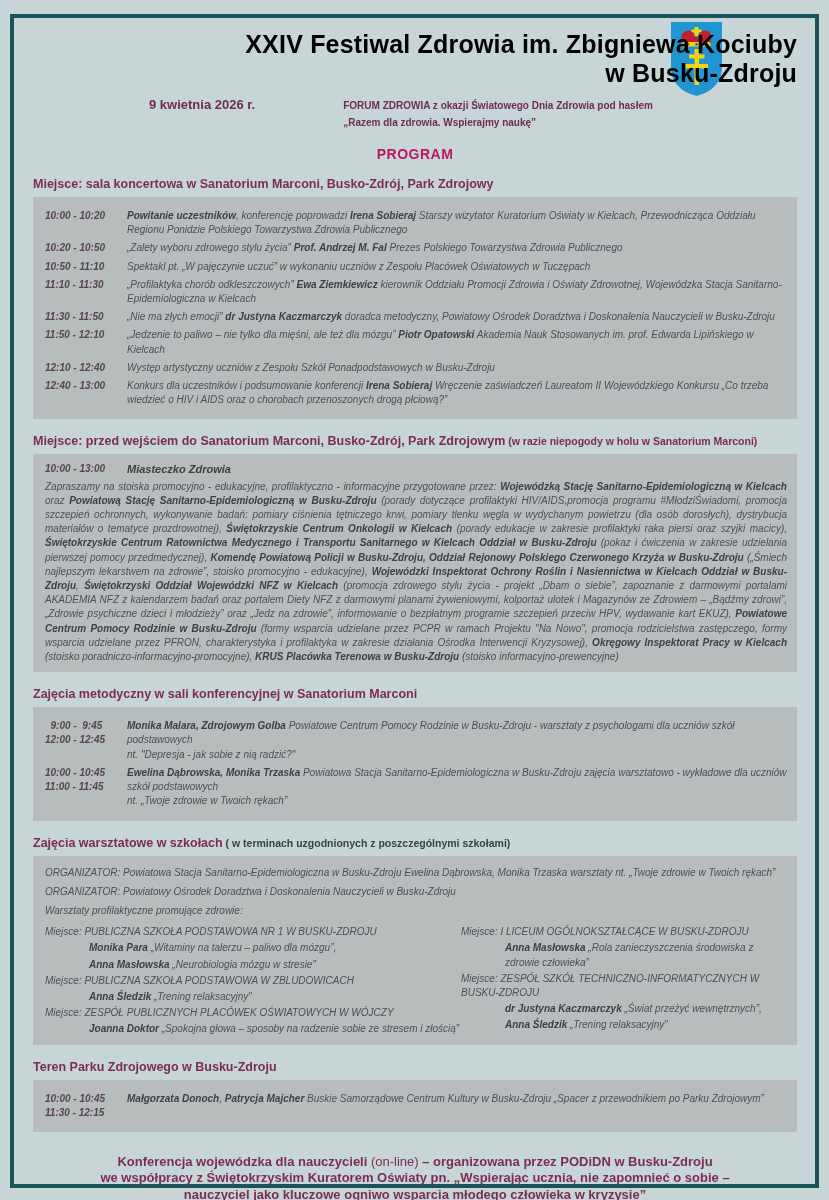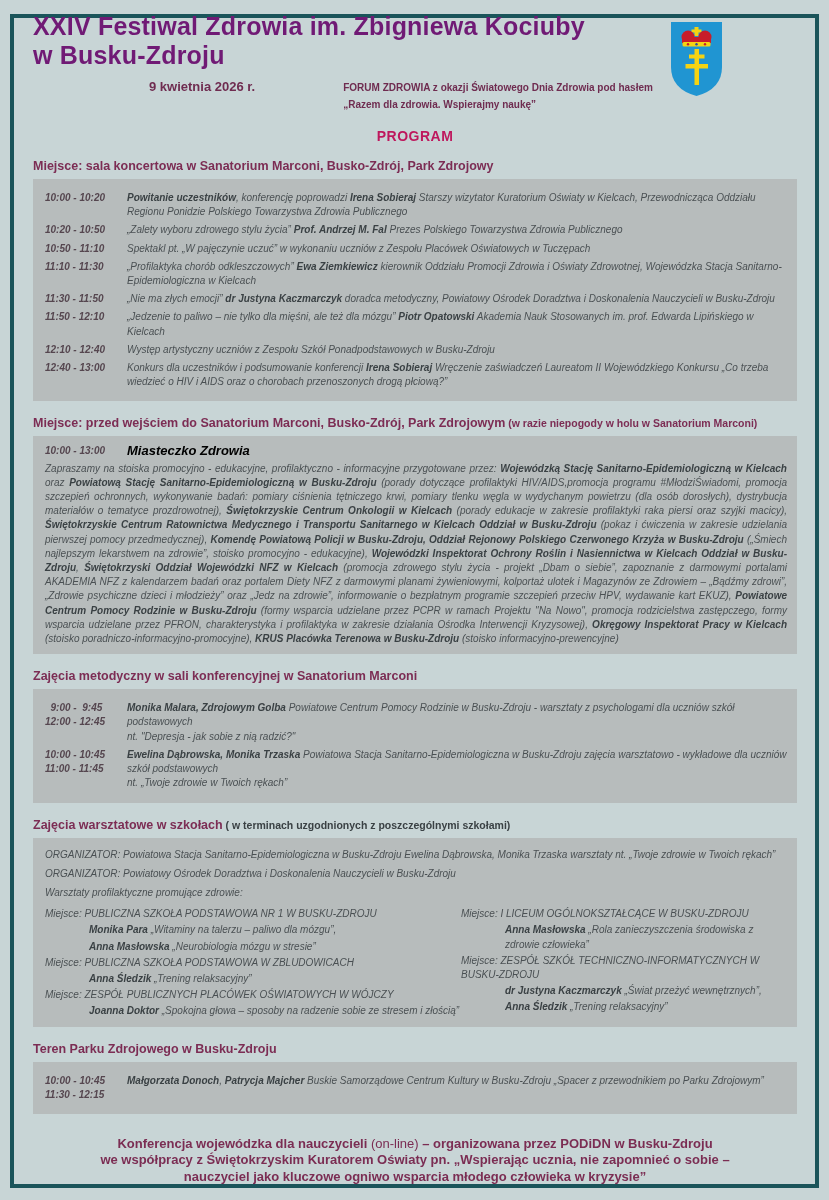--- a/index.html
+++ b/index.html
@@ -1,34 +1,34 @@
 <!DOCTYPE html>
 <html lang="pl"><head>
 <meta charset="utf-8">
 <style>
   html,body{margin:0;padding:0;}
   body{width:829px;height:1200px;background:#c8d5d6;font-family:"Liberation Sans",sans-serif;position:relative;overflow:hidden;}
   .frame{position:absolute;left:10px;top:14px;right:10px;bottom:12px;border:4px solid #1a545a;pointer-events:none;}
   .content{position:absolute;left:33px;top:12px;width:764px;}
-  .title{color:#701a75;font-weight:bold;font-size:25px;line-height:29px;text-align:left;letter-spacing:.2px;}
+  .title{color:#000000;font-weight:bold;font-size:25px;line-height:29px;text-align:right;margin-top:18px;letter-spacing:.2px;}
   .crest{position:absolute;left:669px;top:21px;width:55px;height:76px;}
   .subhead{display:flex;margin-top:9px;gap:32px;}
   .date{margin-left:116px;font-weight:bold;color:#6f2c50;font-size:13px;white-space:nowrap;}
   .forum{margin-left:56px;font-weight:bold;color:#6f2c50;font-size:10px;line-height:17px;}
   .program{text-align:center;font-weight:bold;font-size:14px;color:#be185d;margin-top:15px;letter-spacing:.5px;}
   .sec-h{color:#7c2d54;font-weight:bold;font-size:12.5px;margin:15px 0 6px 0;}
   .sec-h .note{font-size:10.5px;}
   .sec-h .note-dark{font-size:10.5px;color:#3a4144;}
   .block{background:#b7bcbc;padding:8px 10px 8px 12px;font-size:10px;color:#4a5053;line-height:14.2px;font-style:italic;}
   .block b{color:#3a4144;}
   .row{display:flex;margin:4px 0;}
   .time{flex:none;width:82px;font-weight:bold;color:#55464f;white-space:pre-wrap;line-height:14.2px;}
   .desc{flex:1;}
   .block-title{display:flex;margin-bottom:3px;}
-  .mz-title{font-weight:bold;font-size:13px;color:#000000;}
+  .mz-title{font-weight:bold;font-size:11px;color:#404040;}
   .just{text-align:justify;}
   .org-line{margin:2px 0 5px 0;}
   .cols{display:flex;margin-top:2px;}
   .col-l{flex:none;width:416px;}
   .col-r{flex:1;}
   .place{margin-top:2px;}
   .person{margin-left:44px;margin-top:2px;}
   .conf{color:#7b2d53;text-align:center;font-size:13px;line-height:16.5px;margin:22px 0 0 0;}
   .conf b{color:#7b2d53;}
 </style>

